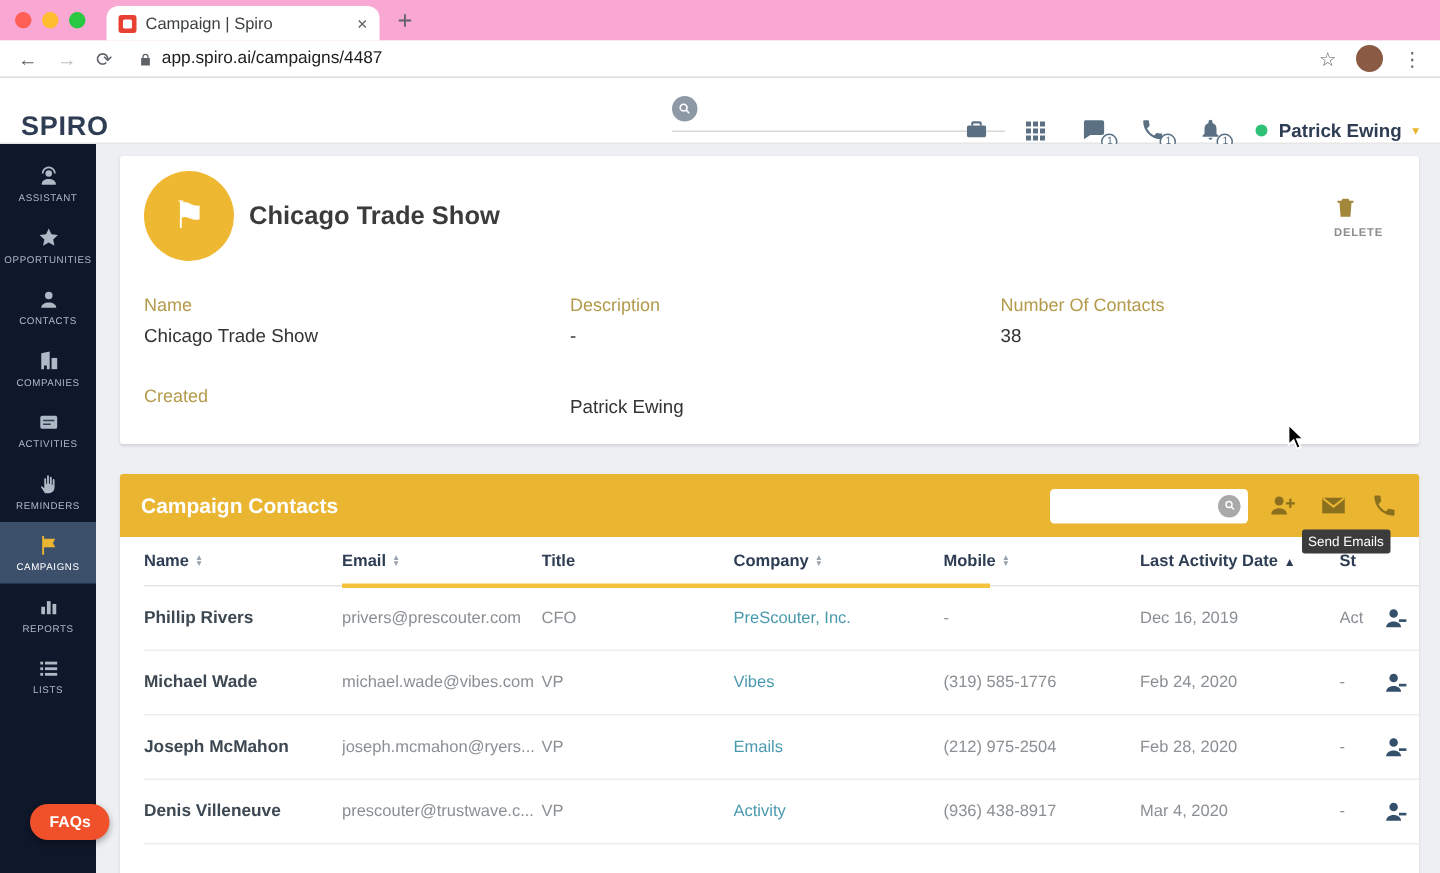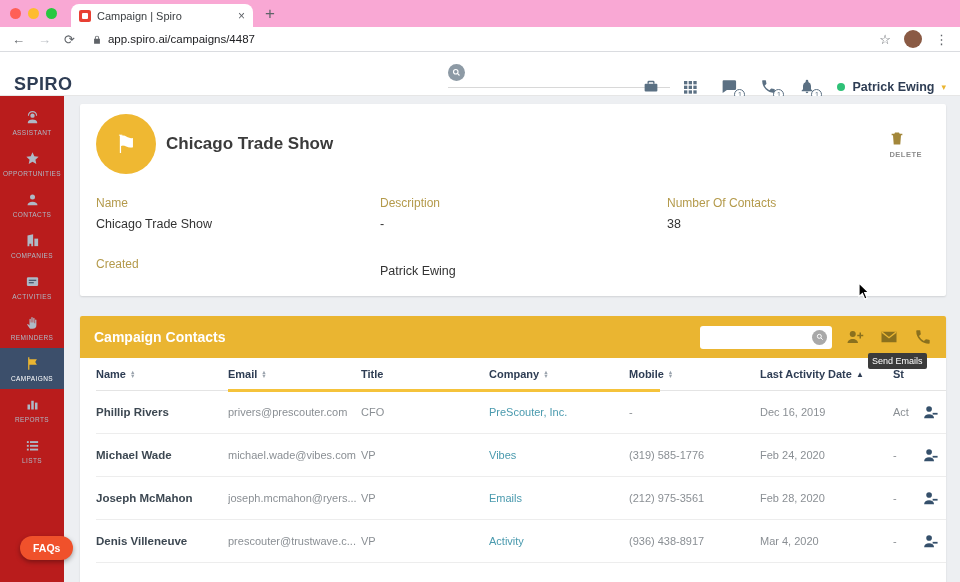--- a/index.html
+++ b/index.html
@@ -34,21 +34,21 @@
   .header-icons { margin-left:auto; display:flex; align-items:center; gap:22px; }
   .hicon { position:relative; display:flex; cursor:pointer; }
   .hicon svg { fill:#5b7083; }
   .badge { position:absolute; right:-7px; bottom:-5px; min-width:11px; height:11px; border-radius:6px; background:#fff; border:1px solid #5b7083; color:#5b7083; font-size:7px; display:flex; align-items:center; justify-content:center; padding:0 1px; }
   .userbox { display:flex; align-items:center; gap:7px; cursor:pointer; }
   .status-dot { width:8px; height:8px; border-radius:50%; background:#2fc177; }
   .user-name { font-size:12.5px; font-weight:bold; color:#2e3d54; }
   .caret { color:#eab531; font-size:9px; }
 
   
-  .sidebar { position:absolute; left:0; top:96px; bottom:0; width:64px; background:#b91c1c; z-index:3; padding-top:6px; }
+  .sidebar { position:absolute; left:0; top:96px; bottom:0; width:64px; background:#0f172a; z-index:3; padding-top:6px; }
   .side-item { padding:8px 2px 7px; display:flex; flex-direction:column; align-items:center; gap:4px; color:#aeb9c6; cursor:pointer; }
   .side-item svg { width:15px; height:15px; fill:currentColor; }
   .side-item .lbl { font-size:6.5px; letter-spacing:.4px; }
   .side-item.active { background:#3c4f6b; color:#fff; }
   .side-item.active svg { fill:#eab531; }
   .faq-btn { position:absolute; bottom:22px; left:20px; background:#f0512b; color:#fff; font-size:10.5px; font-weight:bold; padding:6px 13px; border-radius:14px; box-shadow:0 2px 5px rgba(0,0,0,.35); cursor:pointer; white-space:nowrap; }
 
   
   .main { position:absolute; left:64px; top:96px; right:0; bottom:0; background:#edeff2; padding:8px 14px 0 16px; overflow:hidden; }
 
@@ -411,21 +411,21 @@
               <rect x="15" y="12.5" width="7" height="2.5"></rect>
             </svg>
         </div>
       </div>
 
       <div class="trow grid-cols">
         <div class="td name">Joseph McMahon</div>
         <div class="td">joseph.mcmahon@ryers...</div>
         <div class="td">VP</div>
         <div class="td company">Emails</div>
-        <div class="td">(212) 975-3561</div>
+        <div class="td">(212) 975-2504</div>
         <div class="td">Feb 28, 2020</div>
         <div class="td">-</div>
         <div class="rowicon">
           <svg viewBox="0 0 24 24">
               <circle cx="10" cy="7" r="4"></circle>
               <path d="M3 20c0-3.4 3.1-5.5 7-5.5s7 2.1 7 5.5z"></path>
               <rect x="15" y="12.5" width="7" height="2.5"></rect>
             </svg>
         </div>
       </div>

